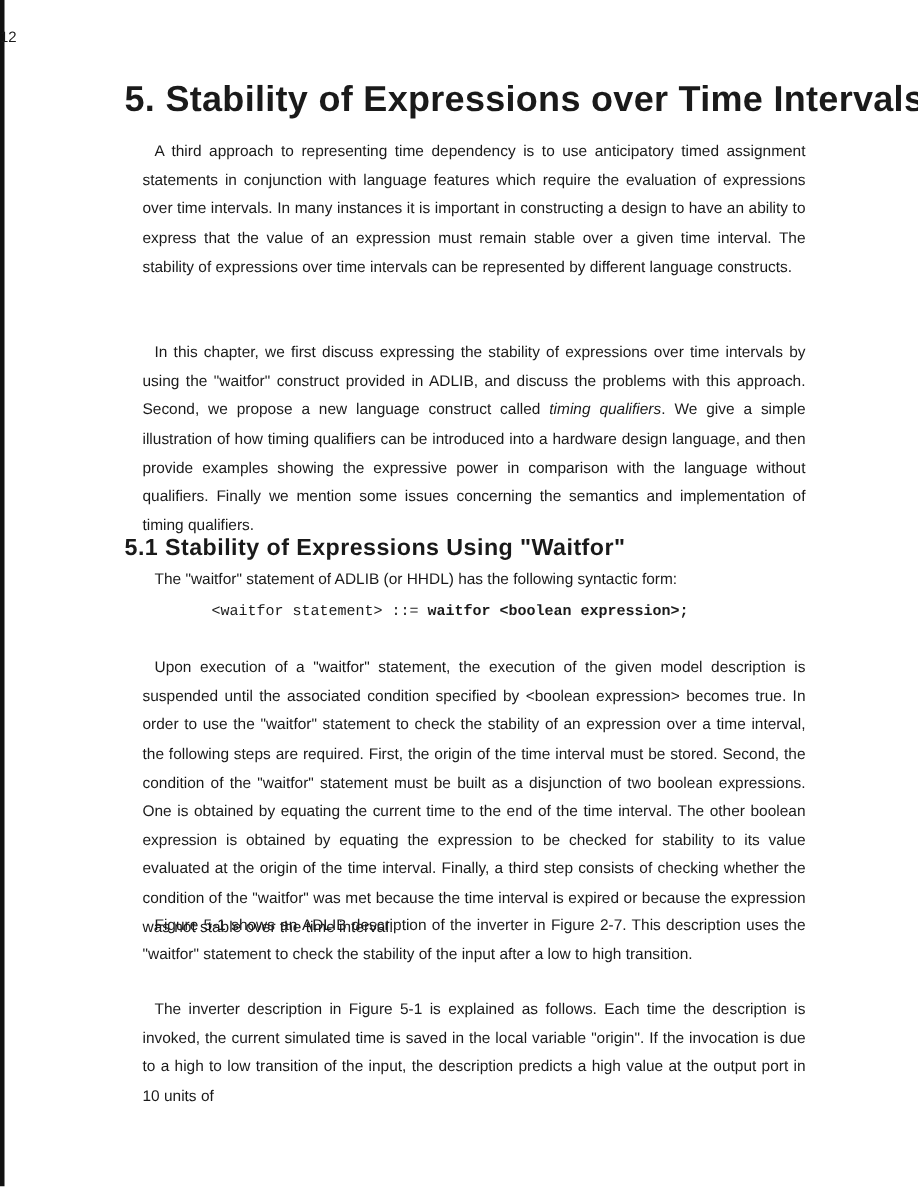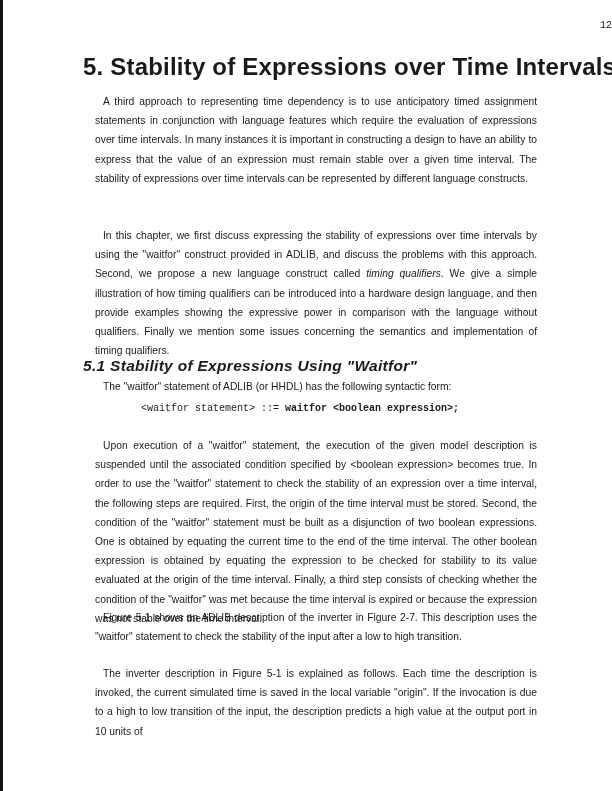--- a/index.html
+++ b/index.html
@@ -1,23 +1,23 @@
 <!DOCTYPE html>
 <html><head>
 <meta charset="utf-8">
 <style>
   html, body { margin: 0; padding: 0; }
   body {
     width: 612px; height: 791px; background: #ffffff; position: relative; overflow: hidden;
     font-family: "Liberation Sans", sans-serif; color: #1a1a1a;
   }
   .edge { position: absolute; left: 0; top: 0; width: 3px; height: 791px; background: #111; }
-  .page-num { position: absolute; top: 20px; left: 0; width: 612px; text-align: right; font-size: 10px; font-family: Liberation Mono, monospace; }
+  .page-num { position: absolute; top: 20px; left: 0; width: 612px; text-align: left; font-size: 10px; }
   .h1 { position: absolute; left: 83px; top: 53px; font-size: 24px; font-weight: bold; letter-spacing: 0.2px; white-space: nowrap; }
-  .h2 { position: absolute; left: 83px; top: 357px; font-size: 15.5px; font-weight: bold; letter-spacing: 0.3px; white-space: nowrap; font-style: italic; }
+  .h2 { position: absolute; left: 83px; top: 357px; font-size: 15.5px; font-weight: bold; letter-spacing: 0.3px; white-space: nowrap; }
   .para { position: absolute; left: 95px; width: 442px; font-size: 10.3px; line-height: 19.2px; text-align: justify; text-align-last: left; }
   .para .ind { padding-left: 8px; }
   .code { position: absolute; left: 141px; top: 403px; font-family: "Liberation Mono", monospace; font-size: 10px; white-space: pre; }
   .code b { font-weight: bold; }
   em { font-style: italic; }
 </style>
 </head>
 <body>
 
 <div class="edge"></div>

